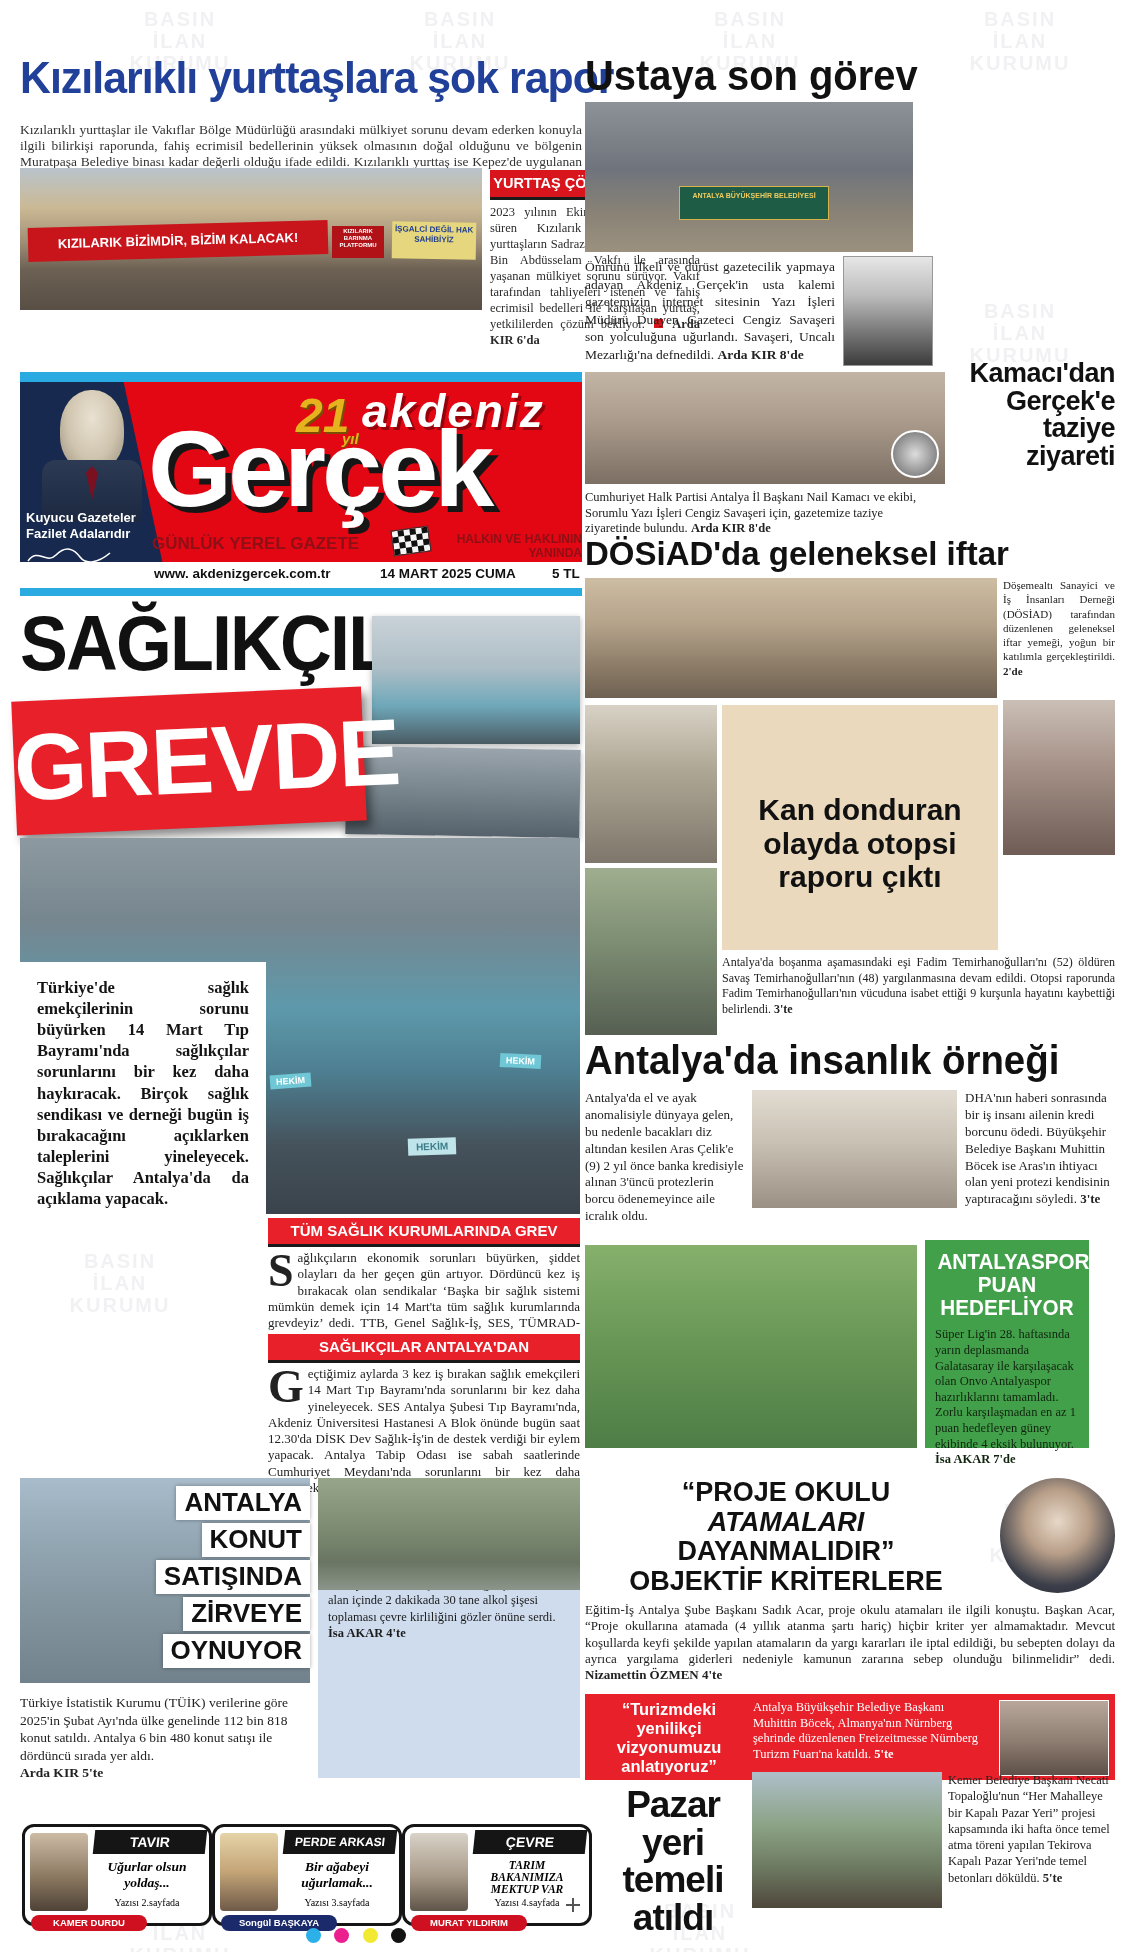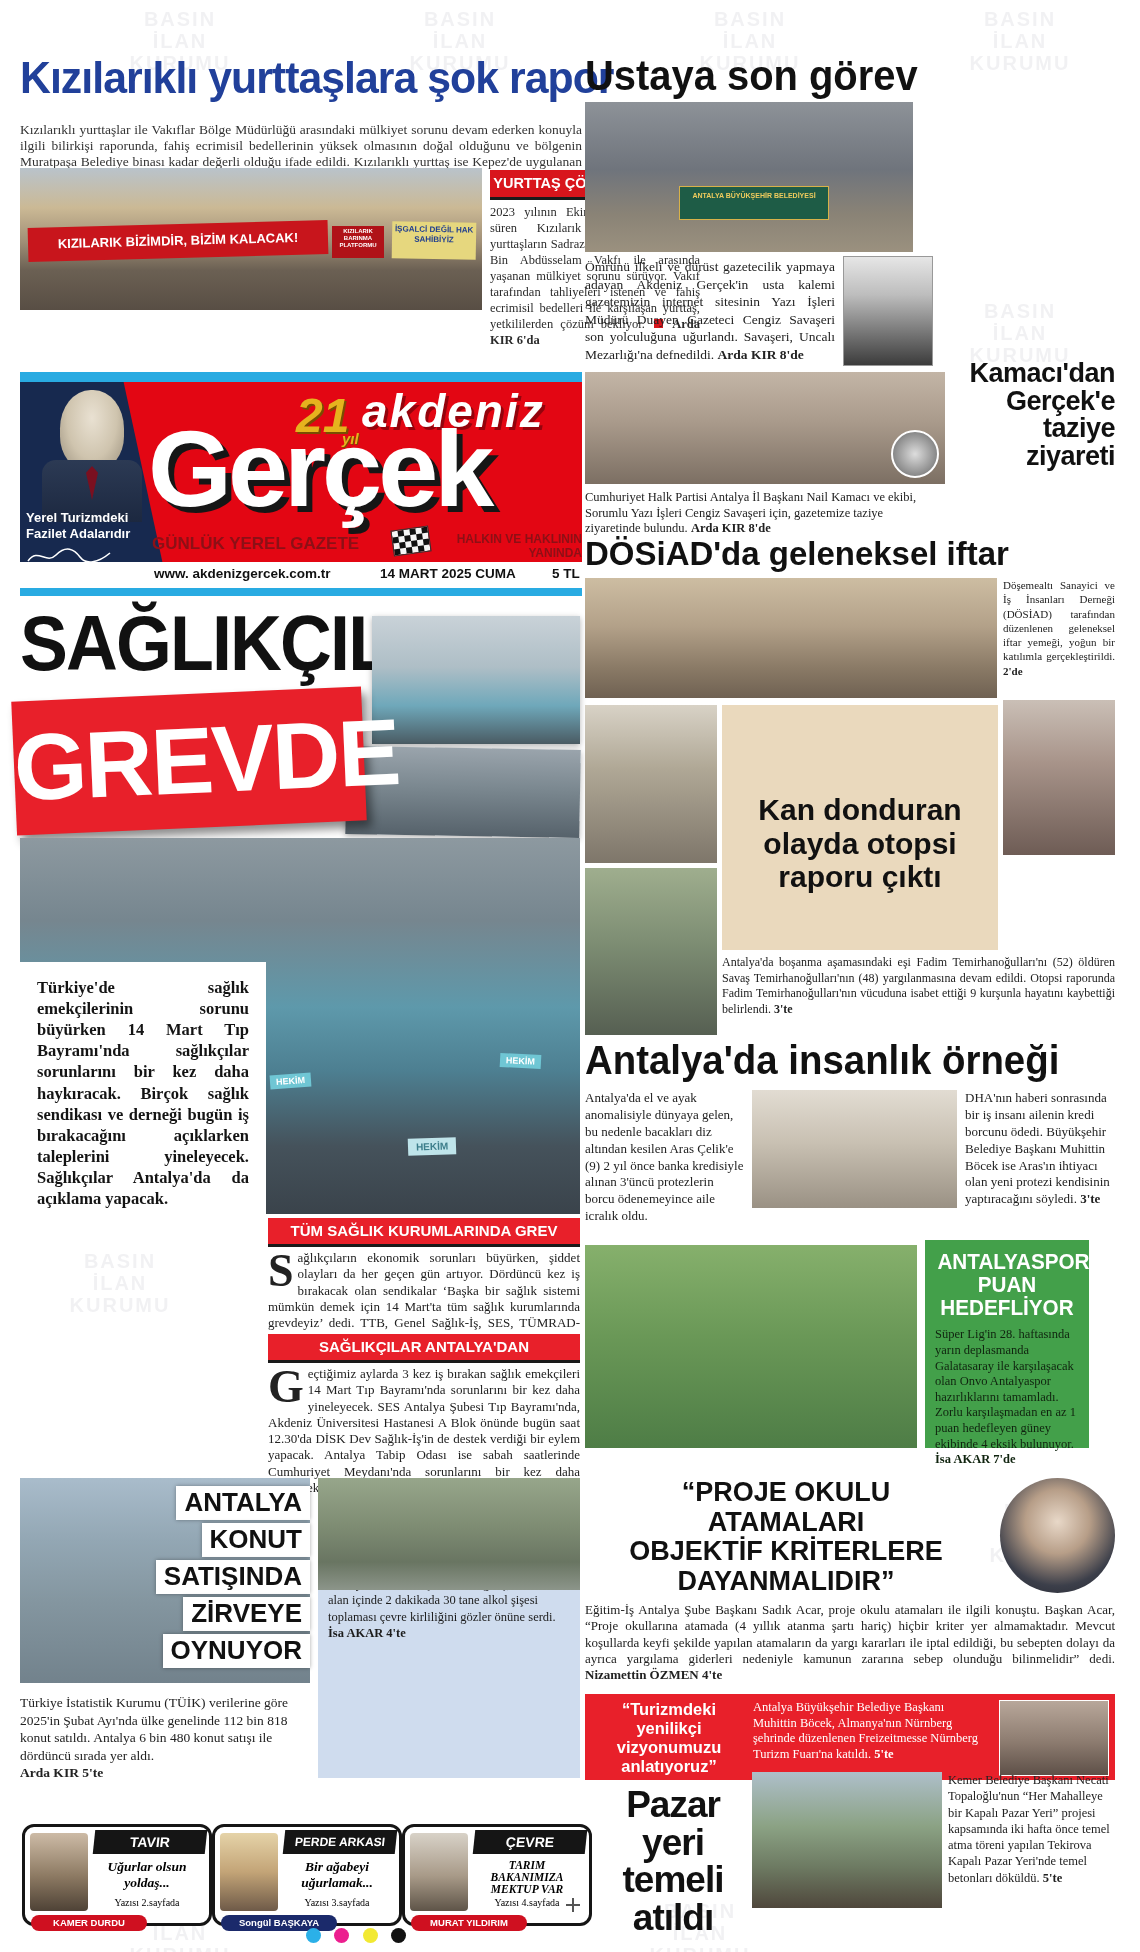--- a/index.html
+++ b/index.html
@@ -73,21 +73,21 @@
     <div class="ab" style="left:0;top:10px;width:562px;height:180px;background:#e30613;"></div>
     <div class="ab" style="left:0;top:10px;width:148px;height:206px;background:#17294f;clip-path:polygon(0 0,70% 0,100% 100%,0 100%);"></div>
 
     <div class="ab" style="left:22px;top:18px;width:100px;height:150px;">
       <div style="width:64px;height:80px;margin:0 auto;background:radial-gradient(ellipse at 50% 35%,#e9e1d2 0%,#cfc4ae 55%,#9a8f7c 100%);border-radius:48% 48% 42% 42%;"></div>
       <div style="width:100px;height:62px;margin-top:-10px;background:linear-gradient(180deg,#2c3a54,#1c2840);border-radius:14px 14px 0 0;"></div>
       <div style="position:absolute;left:44px;top:76px;width:12px;height:34px;background:#7a1020;clip-path:polygon(50% 0,100% 20%,50% 100%,0 20%);"></div>
     </div>
 
     <div class="ab" style="left:6px;top:138px;width:130px;color:#fff;font-size:13px;font-weight:600;line-height:1.25;">
-      <div>Yerel Turizmdeki</div>
+      <div>Kuyucu Gazeteler</div>
       <div>Fazilet Adalarıdır</div>
       <svg width="86" height="22" viewBox="0 0 86 22" style="margin-top:2px;">
         <path d="M2 16 C 12 2, 20 20, 30 10 S 48 4, 54 12 S 72 18, 84 8" stroke="#fff" stroke-width="1.6" fill="none"></path>
       </svg>
     </div>
 
     <div class="ab" style="left:276px;top:16px;color:#e6b31e;font-size:48px;font-weight:900;font-style:italic;text-shadow:2px 2px 0 #7a4d00;">21</div>
     <div class="ab" style="left:322px;top:58px;color:#e6b31e;font-size:15px;font-weight:700;font-style:italic;text-shadow:1px 1px 0 #7a4d00;">yıl</div>
     <div class="ab" style="left:342px;top:12px;color:#fff;font-size:46px;font-weight:900;font-style:italic;letter-spacing:2px;text-shadow:3px 3px 0 rgba(0,0,0,.35);">akdeniz</div>
     <div class="ab" style="left:128px;top:34px;color:#fff;font-size:108px;font-weight:900;letter-spacing:-4px;text-shadow:6px 6px 0 #161616;">Gerçek</div>
@@ -186,23 +186,23 @@
   <div class="ab" style="left:925px;top:1240px;width:164px;height:208px;background:#43a04a;padding:10px 8px;box-sizing:border-box;">
     <div style="color:#fff;font-weight:900;font-size:22px;line-height:1.05;text-align:center;transform:scaleX(.94);font-family:'Liberation Sans',sans-serif;">ANTALYASPOR PUAN HEDEFLİYOR</div>
     <p class="ser" style="margin:8px 2px 0;font-size:12.5px;line-height:1.25;color:#10240f;">
       <span>Süper Lig'in 28. haftasında yarın deplasmanda Galatasaray ile karşılaşacak olan Onvo Antalyaspor hazırlıklarını tamamladı. Zorlu karşılaşmadan en az 1 puan hedefleyen güney ekibinde 4 eksik bulunuyor.</span>
       <b class="byl">İsa AKAR 7'de</b>
     </p>
   </div>
 
   <div class="ab" style="left:585px;top:1478px;width:402px;text-align:center;">
     <div class="hd" style="font-size:27px;line-height:1.1;">“PROJE OKULU</div>
-    <div class="hd" style="font-size:27px;line-height:1.1;">ATAMALARI</div>
+    <div class="hd" style="font-size:27px;line-height:1.1;font-style:italic;">ATAMALARI</div>
+    <div class="hd" style="font-size:27px;line-height:1.1;">DAYANMALIDIR”</div>
     <div class="hd" style="font-size:27px;line-height:1.1;">OBJEKTİF KRİTERLERE</div>
-    <div class="hd" style="font-size:27px;line-height:1.1;">DAYANMALIDIR”</div>
   </div>
   <div class="photo" style="left:1000px;top:1478px;width:115px;height:115px;border-radius:50%;background:radial-gradient(circle at 50% 38%,#e8d8c8 0%,#b79e88 35%,#3c3f4a 70%,#23252e 100%);"></div>
   <p class="ab ser just" style="left:585px;top:1602px;width:530px;margin:0;font-size:13px;line-height:1.25;color:#222;">
     <span>Eğitim-İş Antalya Şube Başkanı Sadık Acar, proje okulu atamaları ile ilgili konuştu. Başkan Acar, “Proje okullarına atamada (4 yıllık atanma şartı hariç) hiçbir kriter yer almamaktadır.   Mevcut koşullarda keyfi şekilde yapılan atamaların da yargı kararları ile iptal edildiği, bu sebepten dolayı da ayrıca yargılama giderleri nedeniyle kamunun zararına sebep olunduğu bilinmelidir” dedi.</span>
     <b class="byl">Nizamettin ÖZMEN 4'te</b>
   </p>
 
   <div class="ab" style="left:585px;top:1694px;width:530px;height:86px;background:#e8202a;">
     <div class="ab" style="left:8px;top:6px;width:152px;color:#fff;font-weight:900;font-size:16.5px;line-height:1.15;text-align:center;font-family:'Liberation Sans',sans-serif;">“Turizmdeki yenilikçi vizyonumuzu anlatıyoruz”</div>
     <p class="ab ser" style="left:168px;top:6px;width:238px;margin:0;font-size:12.5px;line-height:1.25;color:#fff;">

